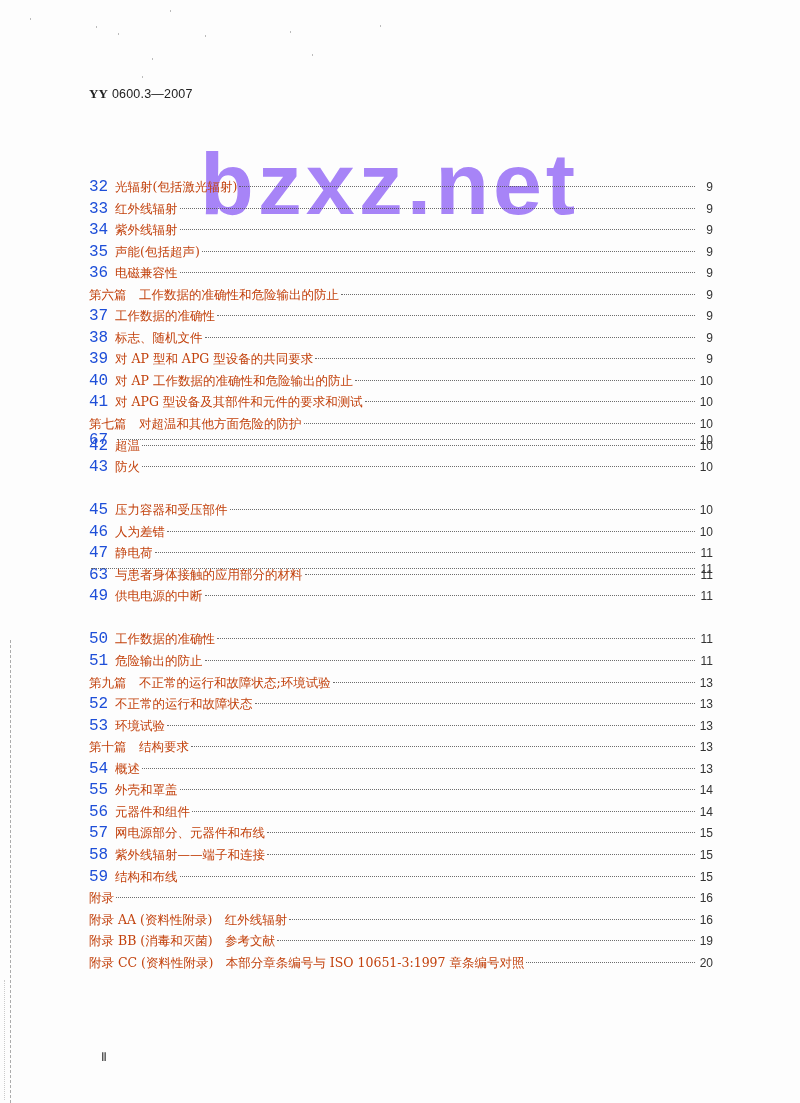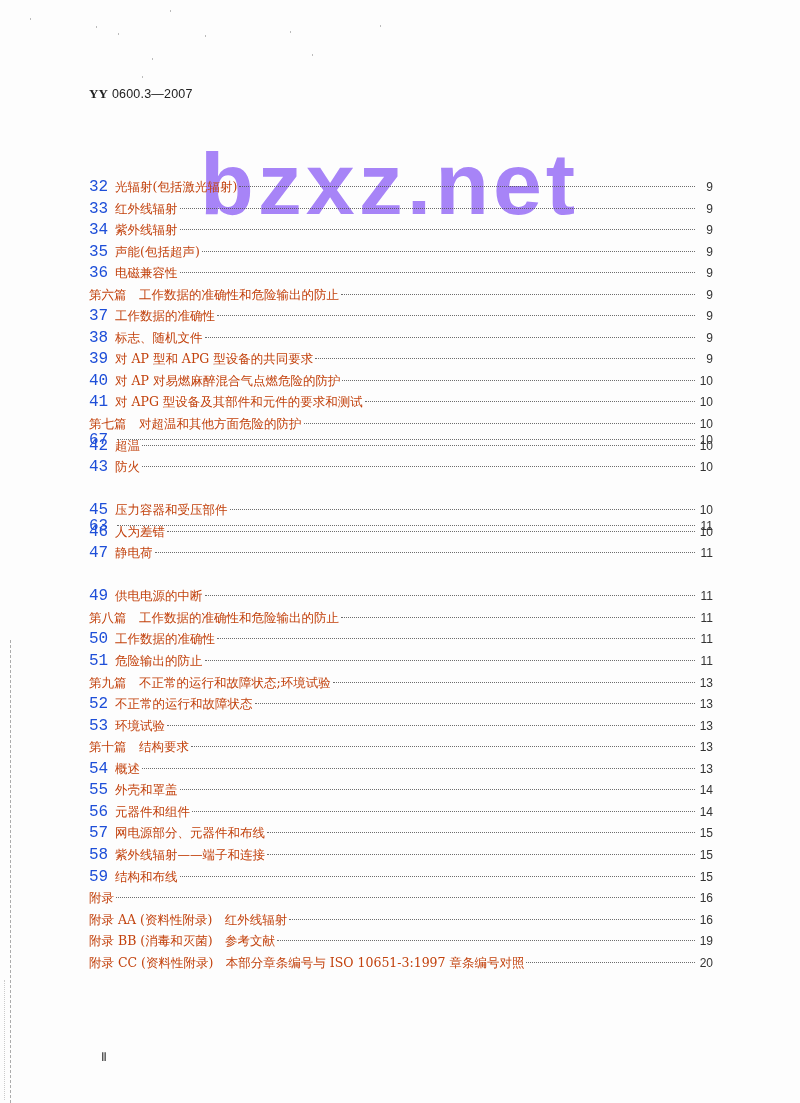--- a/index.html
+++ b/index.html
@@ -204,21 +204,21 @@
         <span class="toc-page">9</span>
       </div>
       <div class="toc-row clause">
         <span class="toc-num">39</span>
         <span class="toc-title">对 AP 型和 APG 型设备的共同要求</span>
         <span class="toc-leader"></span>
         <span class="toc-page">9</span>
       </div>
       <div class="toc-row clause">
         <span class="toc-num">40</span>
-        <span class="toc-title">对 AP 对易燃麻醉混合气点燃危险的防护</span>
+        <span class="toc-title">对 AP 工作数据的准确性和危险输出的防止</span>
         <span class="toc-leader"></span>
         <span class="toc-page">10</span>
       </div>
       <div class="toc-row clause">
         <span class="toc-num">41</span>
         <span class="toc-title">对 APG 型设备及其部件和元件的要求和测试</span>
         <span class="toc-leader"></span>
         <span class="toc-page">10</span>
       </div>
       <div class="toc-row part">
@@ -256,31 +256,31 @@
         <span class="toc-page">10</span>
       </div>
       <div class="toc-row clause">
         <span class="toc-num">47</span>
         <span class="toc-title">静电荷</span>
         <span class="toc-leader"></span>
         <span class="toc-page">11</span>
       </div>
       <div class="toc-row clause">
         <span class="toc-num">63</span>
+        <span class="toc-title">与患者身体接触的应用部分的材料</span>
         <span class="toc-leader"></span>
         <span class="toc-page">11</span>
       </div>
       <div class="toc-row clause">
         <span class="toc-num">49</span>
         <span class="toc-title">供电电源的中断</span>
         <span class="toc-leader"></span>
         <span class="toc-page">11</span>
       </div>
       <div class="toc-row part">
-        <span class="toc-title">第八篇　工作数据的准确性和危险输出的防止</span>
         <span class="toc-leader"></span>
         <span class="toc-page">11</span>
       </div>
       <div class="toc-row clause">
         <span class="toc-num">50</span>
         <span class="toc-title">工作数据的准确性</span>
         <span class="toc-leader"></span>
         <span class="toc-page">11</span>
       </div>
       <div class="toc-row clause">

